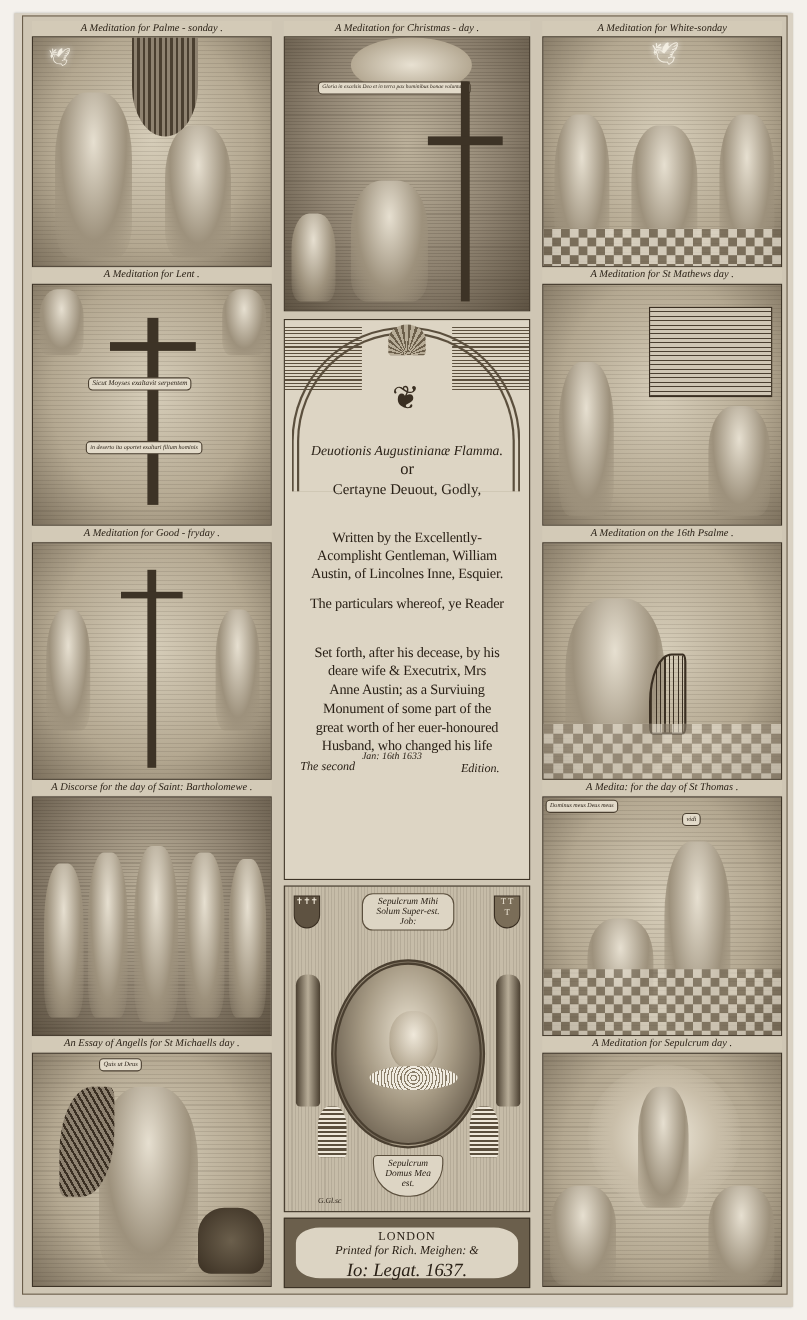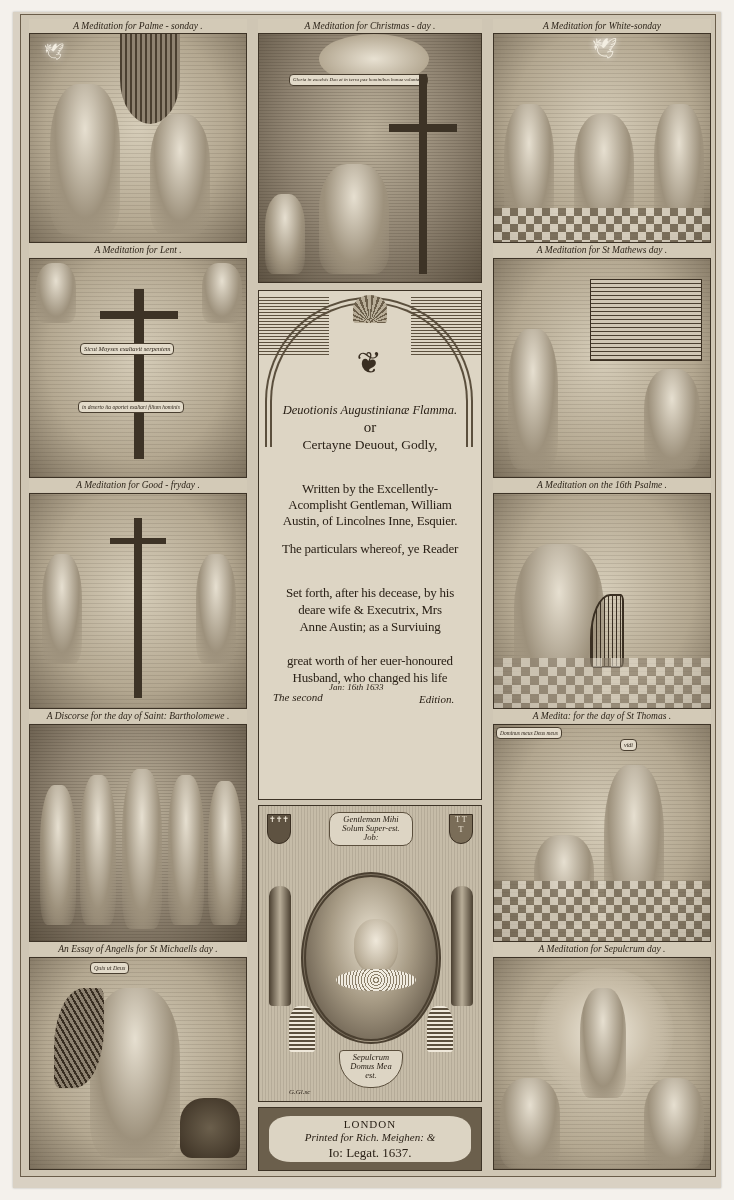--- a/index.html
+++ b/index.html
@@ -216,49 +216,50 @@
 
       <div class="t-line t-body" style="top:190px;">Written by the Excellently-</div>
       <div class="t-line t-body" style="top:206px;">Acomplisht Gentleman, William</div>
       <div class="t-line t-body" style="top:222px;">Austin, of Lincolnes Inne, Esquier.</div>
 
       <div class="t-line t-body" style="top:250px;">The particulars whereof, ye Reader</div>
 
       <div class="t-line t-body" style="top:294px;">Set forth, after his decease, by his</div>
       <div class="t-line t-body" style="top:311px;">deare wife &amp; Executrix, Mrs</div>
       <div class="t-line t-body" style="top:328px;">Anne Austin; as a Surviuing</div>
+      <div class="t-line t-body" style="top:345px;">Monument of some part of the</div>
       <div class="t-line t-body" style="top:362px;">great worth of her euer-honoured</div>
       <div class="t-line t-body" style="top:379px;">Husband, who changed his life</div>
 
       <div class="t-line t-ed" style="top:400px;left:14px;width:auto;text-align:left;">The second</div>
       <div class="t-line t-ed" style="top:391px;left:70px;width:auto;font-size:9px;text-align:left;">Jan: 16th 1633</div>
       <div class="t-line t-ed" style="top:402px;left:160px;width:auto;text-align:left;">Edition.</div>
     </div>
 
     <div class="portrait-panel">
       <div class="shield" style="left:8px;top:8px;">✝✝✝</div>
       <div class="shield" style="left:190px;top:8px;background:#7a6d58;">T T<br>T</div>
-      <div class="cartouche" style="left:70px;top:6px;width:84px;height:34px;">Gentleman Mihi Solum Super-est. Job:</div>
+      <div class="cartouche" style="left:70px;top:6px;width:84px;height:34px;">Sepulcrum Mihi Solum Super-est. Job:</div>
       <div class="urn" style="left:10px;top:80px;"></div>
       <div class="urn" style="left:192px;top:80px;"></div>
       <div class="oval">
         <div class="face"></div>
         <div class="ruff"></div>
       </div>
       <div class="skeleton" style="left:30px;top:200px;"></div>
       <div class="skeleton" style="left:168px;top:200px;"></div>
       <div class="cartouche" style="left:80px;top:244px;width:64px;height:38px;border-radius:4px 4px 30px 30px;">Sepulcrum Domus Mea est.</div>
       <div class="signature" style="left:30px;top:282px;">G.Gl.sc</div>
     </div>
 
     <div class="imprint-panel">
       <div class="imprint-inner">
         <div class="imp-line" style="top:2px;font-size:11px;letter-spacing:1px;">LONDON</div>
         <div class="imp-line" style="top:15px;font-size:11px;font-style:italic;">Printed for Rich. Meighen: &amp;</div>
-        <div class="imp-line" style="top:29px;font-size:13px;">Io: Legat. 1637.</div>
+        <div class="imp-line" style="top:29px;font-size:17px;font-style:italic;">Io: Legat. 1637.</div>
       </div>
     </div>
   </div>
 
   <div>
     <div class="caption" style="left:472px;top:4px;width:218px;">A Meditation for White-sonday</div>
     <div class="panel light" style="left:472px;top:18px;width:218px;height:210px;">
       <div class="dove" style="left:98px;top:2px;font-size:20px;">🕊</div>
       <div class="figure" style="left:10px;top:70px;width:50px;height:130px;"></div>
       <div class="figure" style="left:80px;top:80px;width:60px;height:120px;"></div>

